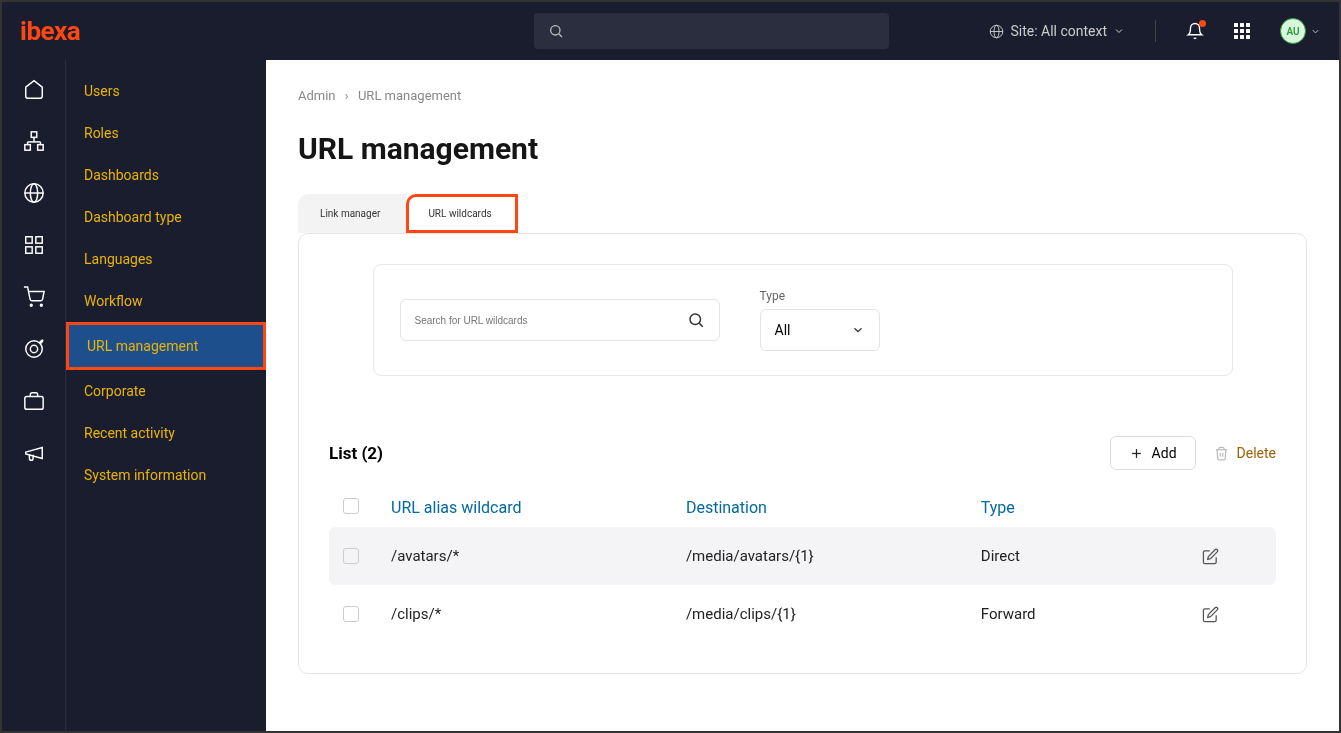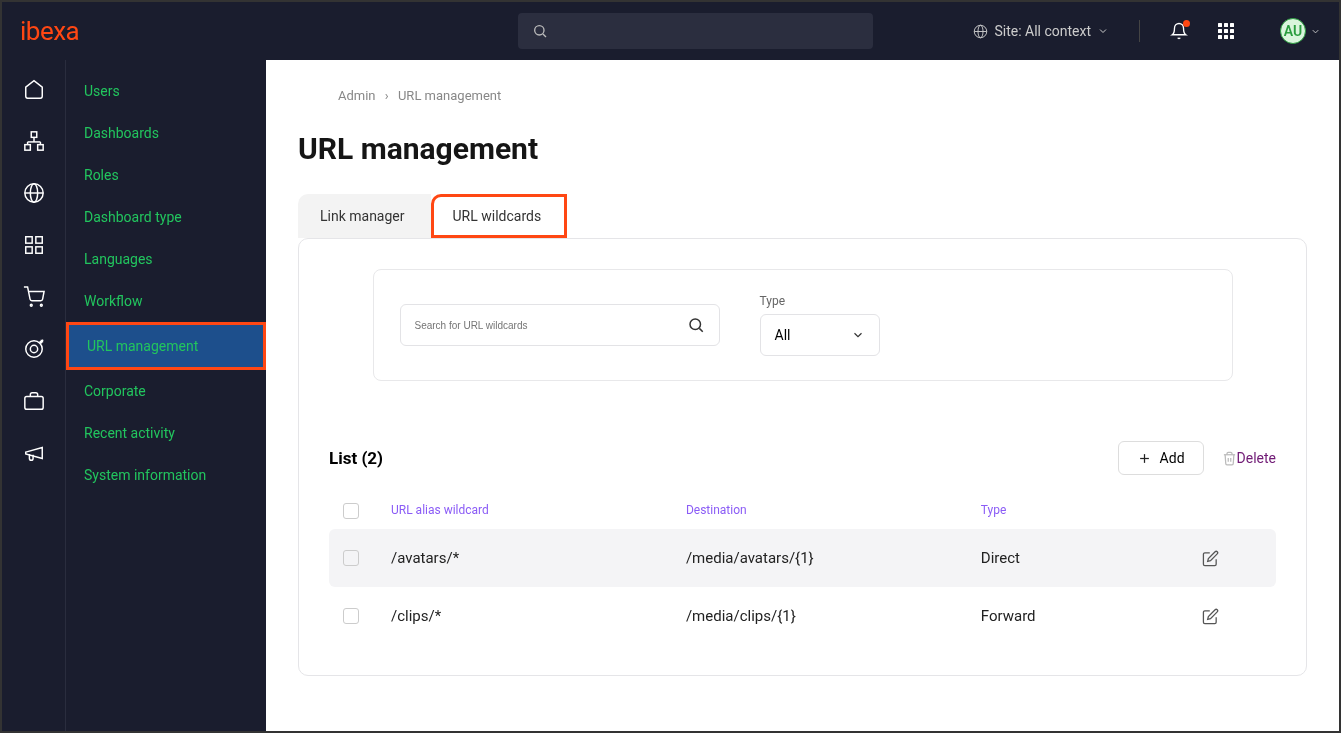--- a/index.html
+++ b/index.html
@@ -1,72 +1,72 @@
 <!DOCTYPE html>
 <html><head>
 <meta charset="utf-8">
 <style>
 * { box-sizing: border-box; margin: 0; padding: 0; }
 body { font-family: -apple-system, BlinkMacSystemFont, "Segoe UI", Roboto, sans-serif; background: #fff; width: 1341px; height: 733px; overflow: hidden; position: relative; border: 2px solid #333; }
 
 
 .topbar { height: 58px; background: #1a1d2e; display: flex; align-items: center; padding: 0 18px; }
-.logo { color: #ff4713; font-size: 26px; font-weight: 400; letter-spacing: -0.5px; }
+.logo { color: #ff4713; font-size: 26px; font-weight: 700; letter-spacing: -0.5px; }
 .search-top { margin-left: auto; margin-right: 100px; width: 355px; height: 36px; background: #2b2e3f; border-radius: 4px; display: flex; align-items: center; padding: 0 14px; color: #999; }
 .search-top input { flex: 1; background: transparent; border: none; color: #ccc; font-size: 14px; outline: none; }
 .search-top .si { color: #bbb; }
 .top-right { display: flex; align-items: center; gap: 30px; color: #ccc; font-size: 14px; }
 .site-ctx { display: flex; align-items: center; gap: 6px; cursor: pointer; }
 .divider-v { width: 1px; height: 22px; background: #444; }
 .bell { position: relative; cursor: pointer; }
 .bell .dot { position: absolute; top: -2px; right: -2px; width: 7px; height: 7px; background: #ff4713; border-radius: 50%; }
 .apps { display: grid; grid-template-columns: repeat(3, 4px); grid-gap: 2px; cursor: pointer; }
 .apps span { width: 4px; height: 4px; background: #fff; border-radius: 0.5px; }
-.avatar { width: 26px; height: 26px; background: #5fbf5f; border-radius: 50%; display: flex; align-items: center; justify-content: center; font-size: 14px; color: #0b3; font-weight: 600; position: relative; margin-left: 16px; }
+.avatar { width: 26px; height: 26px; background: #5fbf5f; border-radius: 50%; display: flex; align-items: center; justify-content: center; font-size: 10px; color: #0b3; font-weight: 600; position: relative; }
 .avatar-wrap { display: flex; align-items: center; gap: 4px; cursor: pointer; }
 
 
 .rail { position: absolute; left: 0; top: 58px; width: 64px; height: calc(100% - 58px); background: #1a1d2e; border-right: 1px solid #2a2d3e; display: flex; flex-direction: column; align-items: center; padding-top: 18px; gap: 30px; }
 .rail-icon { color: #fff; cursor: pointer; width: 22px; height: 22px; display: flex; align-items: center; justify-content: center; }
 
 
 .sidebar { position: absolute; left: 64px; top: 58px; width: 200px; height: calc(100% - 58px); background: #1a1d2e; padding-top: 10px; }
-.sidebar-item { color: #22c55e; font-size: 14px; padding: 13px 18px; cursor: pointer; }
+.sidebar-item { color: #eab308; font-size: 14px; padding: 13px 18px; cursor: pointer; }
 .sidebar-item.active { background: #1d4f8c; border: 3px solid #ff4713; }
 
 
 .main { position: absolute; left: 264px; top: 58px; right: 0; bottom: 0; background: #fff; padding: 28px 32px; overflow: auto; }
-.breadcrumb { font-size: 13px; color: #888; margin-bottom: 28px; margin-left: 40px; }
+.breadcrumb { font-size: 13px; color: #888; margin-bottom: 28px; }
 .breadcrumb .sep { margin: 0 6px; }
 .page-title { font-size: 30px; font-weight: 700; color: #151515; margin-bottom: 28px; }
 
 
 .tabs { display: flex; gap: 0; }
-.tab { padding: 14px 26px 14px 22px; font-size: 14px; cursor: pointer; color: #333; position: relative; background: #fff; border-top-left-radius: 10px; }
+.tab { padding: 14px 26px 14px 22px; font-size: 10px; cursor: pointer; color: #333; position: relative; background: #fff; border-top-left-radius: 10px; }
 .tab.inactive { background: #f3f3f3; }
 .tab.highlighted { border: 3px solid #ff4713; padding: 11px 23px 11px 19px; }
 
 
 .panel { border: 1px solid #e5e5e8; border-radius: 10px; padding: 30px; margin-top: 0; }
 .filter-row { border: 1px solid #e8e8ea; border-radius: 8px; padding: 24px 26px; display: flex; gap: 40px; align-items: center; width: 860px; margin: 0 auto; }
 .filter-search { width: 320px; height: 42px; border: 1px solid #e3e3e6; border-radius: 6px; display: flex; align-items: center; padding: 0 14px; }
 .filter-search input { flex: 1; border: none; font-size: 10px; outline: none; }
 .filter-type { display: flex; flex-direction: column; gap: 6px; }
 .filter-type label { font-size: 12px; color: #666; }
 .filter-type .sel { width: 120px; height: 42px; border: 1px solid #e3e3e6; border-radius: 6px; display: flex; align-items: center; justify-content: space-between; padding: 0 14px; font-size: 14px; cursor: pointer; }
 
 .list-header { display: flex; justify-content: space-between; align-items: center; margin-top: 60px; margin-bottom: 18px; }
 .list-title { font-size: 17px; font-weight: 700; }
 .list-actions { display: flex; gap: 18px; align-items: center; }
 .btn-add { display: flex; align-items: center; gap: 8px; padding: 8px 18px; border: 1px solid #ddd; border-radius: 6px; cursor: pointer; font-size: 14px; }
-.btn-del { display: flex; align-items: center; color: #701a75; font-size: 14px; cursor: pointer; }
+.btn-del { display: flex; align-items: center; gap: 8px; color: #a16207; font-size: 14px; cursor: pointer; }
 
 
 .tbl { width: 100%; }
-.tbl-head { display: grid; grid-template-columns: 48px 2fr 2fr 1.5fr 60px; padding: 10px 14px; font-size: 12px; color: #8b5cf6; }
+.tbl-head { display: grid; grid-template-columns: 48px 2fr 2fr 1.5fr 60px; padding: 10px 14px; font-size: 16px; color: #0369a1; }
 .tbl-row { display: grid; grid-template-columns: 48px 2fr 2fr 1.5fr 60px; padding: 20px 14px; font-size: 15px; color: #222; align-items: center; border-radius: 6px; }
 .tbl-row.alt { background: #f4f4f6; }
 .chk { width: 16px; height: 16px; border: 1.5px solid #ccc; border-radius: 3px; cursor: pointer; }
 .edit-icon { cursor: pointer; color: #555; }
 svg { display: block; }
 </style>
 </head>
 <body>
 
 <div class="topbar">
@@ -174,22 +174,22 @@
   <div class="rail-icon">
       <svg width="22" height="22" viewBox="0 0 24 24" fill="none" stroke="currentColor" stroke-width="1.6">
         <path d="M3 11l18-5v12L3 13z"></path>
         <path d="M7 13v5a2 2 0 0 0 4 0v-4"></path>
       </svg>
     </div>
 </div>
 
 <div class="sidebar">
   <div class="sidebar-item">Users</div>
+  <div class="sidebar-item">Roles</div>
   <div class="sidebar-item">Dashboards</div>
-  <div class="sidebar-item">Roles</div>
   <div class="sidebar-item">Dashboard type</div>
   <div class="sidebar-item">Languages</div>
   <div class="sidebar-item">Workflow</div>
   <div class="sidebar-item active">URL management</div>
   <div class="sidebar-item">Corporate</div>
   <div class="sidebar-item">Recent activity</div>
   <div class="sidebar-item">System information</div>
 </div>
 
 <div class="main">

